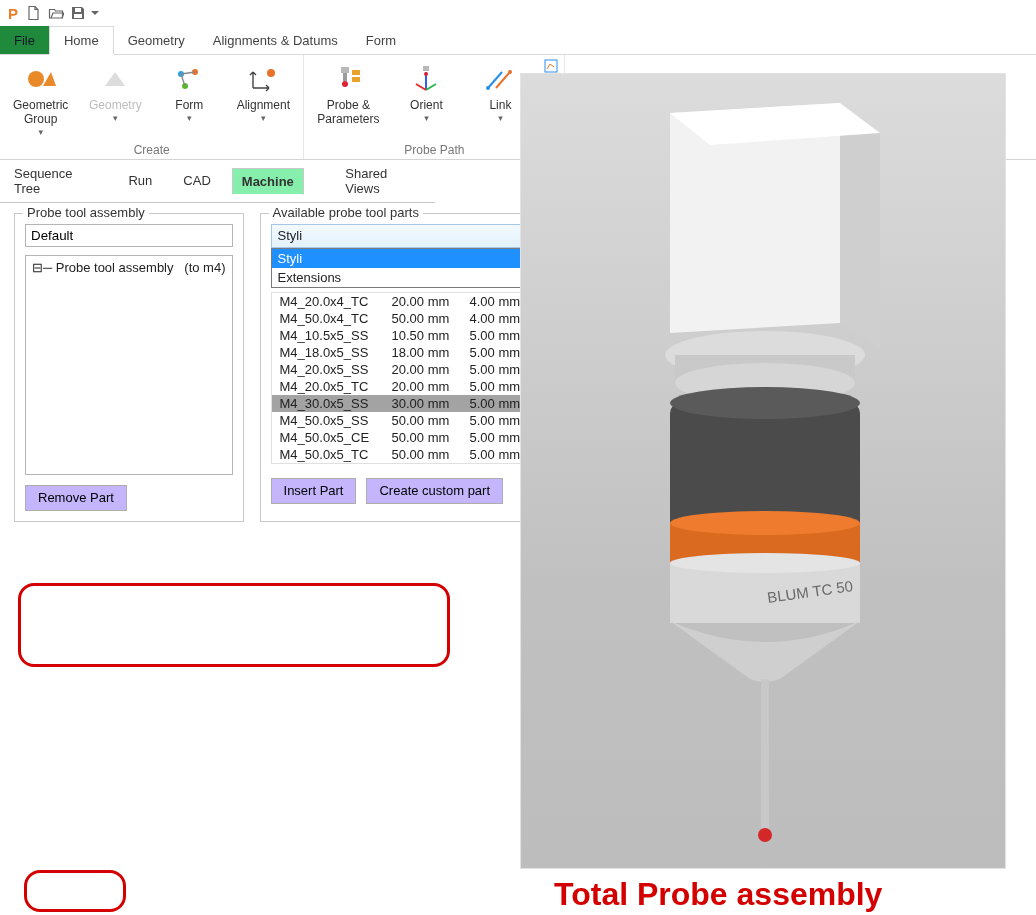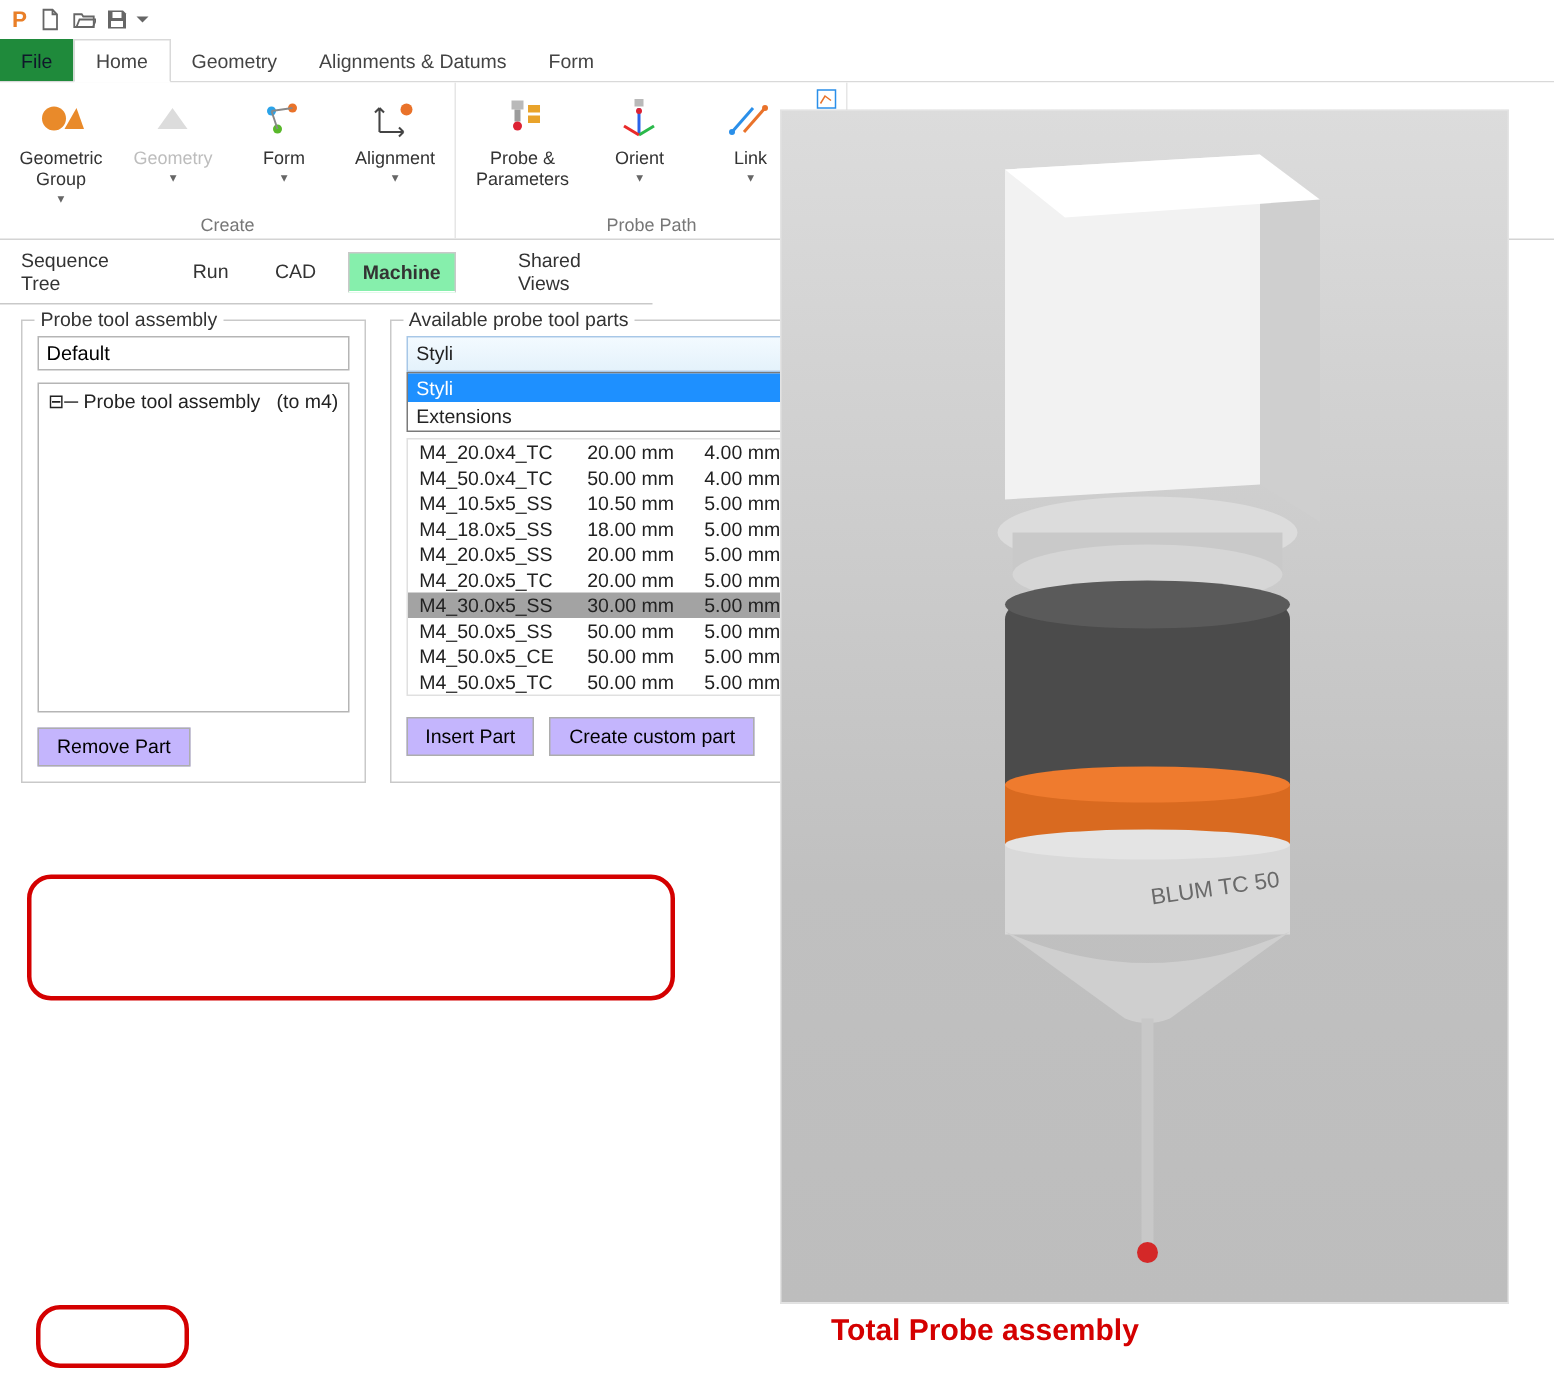--- a/index.html
+++ b/index.html
@@ -53,21 +53,21 @@
   
   .parts-table{border:1px solid #e0e0e0;font-size:13px}
   .parts-row{display:grid;grid-template-columns:112px 78px 78px 1fr;padding:1px 8px}
   .parts-row.sel{background:#a3a3a3}
   .parts-row span{white-space:nowrap}
   
   .anno{position:absolute;border:3px solid #d40000;border-radius:16px;pointer-events:none}
   
   .viewport{position:absolute;left:520px;top:73px;width:486px;height:796px;background:linear-gradient(#dcdcdc 0%,#c0c0c0 65%,#bdbdbd 100%);box-shadow:0 0 0 1px #e3e3e3 inset}
   .viewport svg{width:100%;height:100%;display:block}
-  .caption-red{position:absolute;left:554px;top:876px;font-family:Verdana,Geneva,sans-serif;font-weight:700;font-size:20px;color:#d40000}
+  .caption-red{position:absolute;left:554px;top:876px;font-family:Verdana,Geneva,sans-serif;font-weight:700;font-size:32px;color:#d40000}
   
   .cols{display:flex;align-items:flex-start}
   .right-space{flex:1;position:relative}
 </style>
 </head>
 <body>
 
 <div class="qat">
   <div class="logo">
       <span>P</span>

